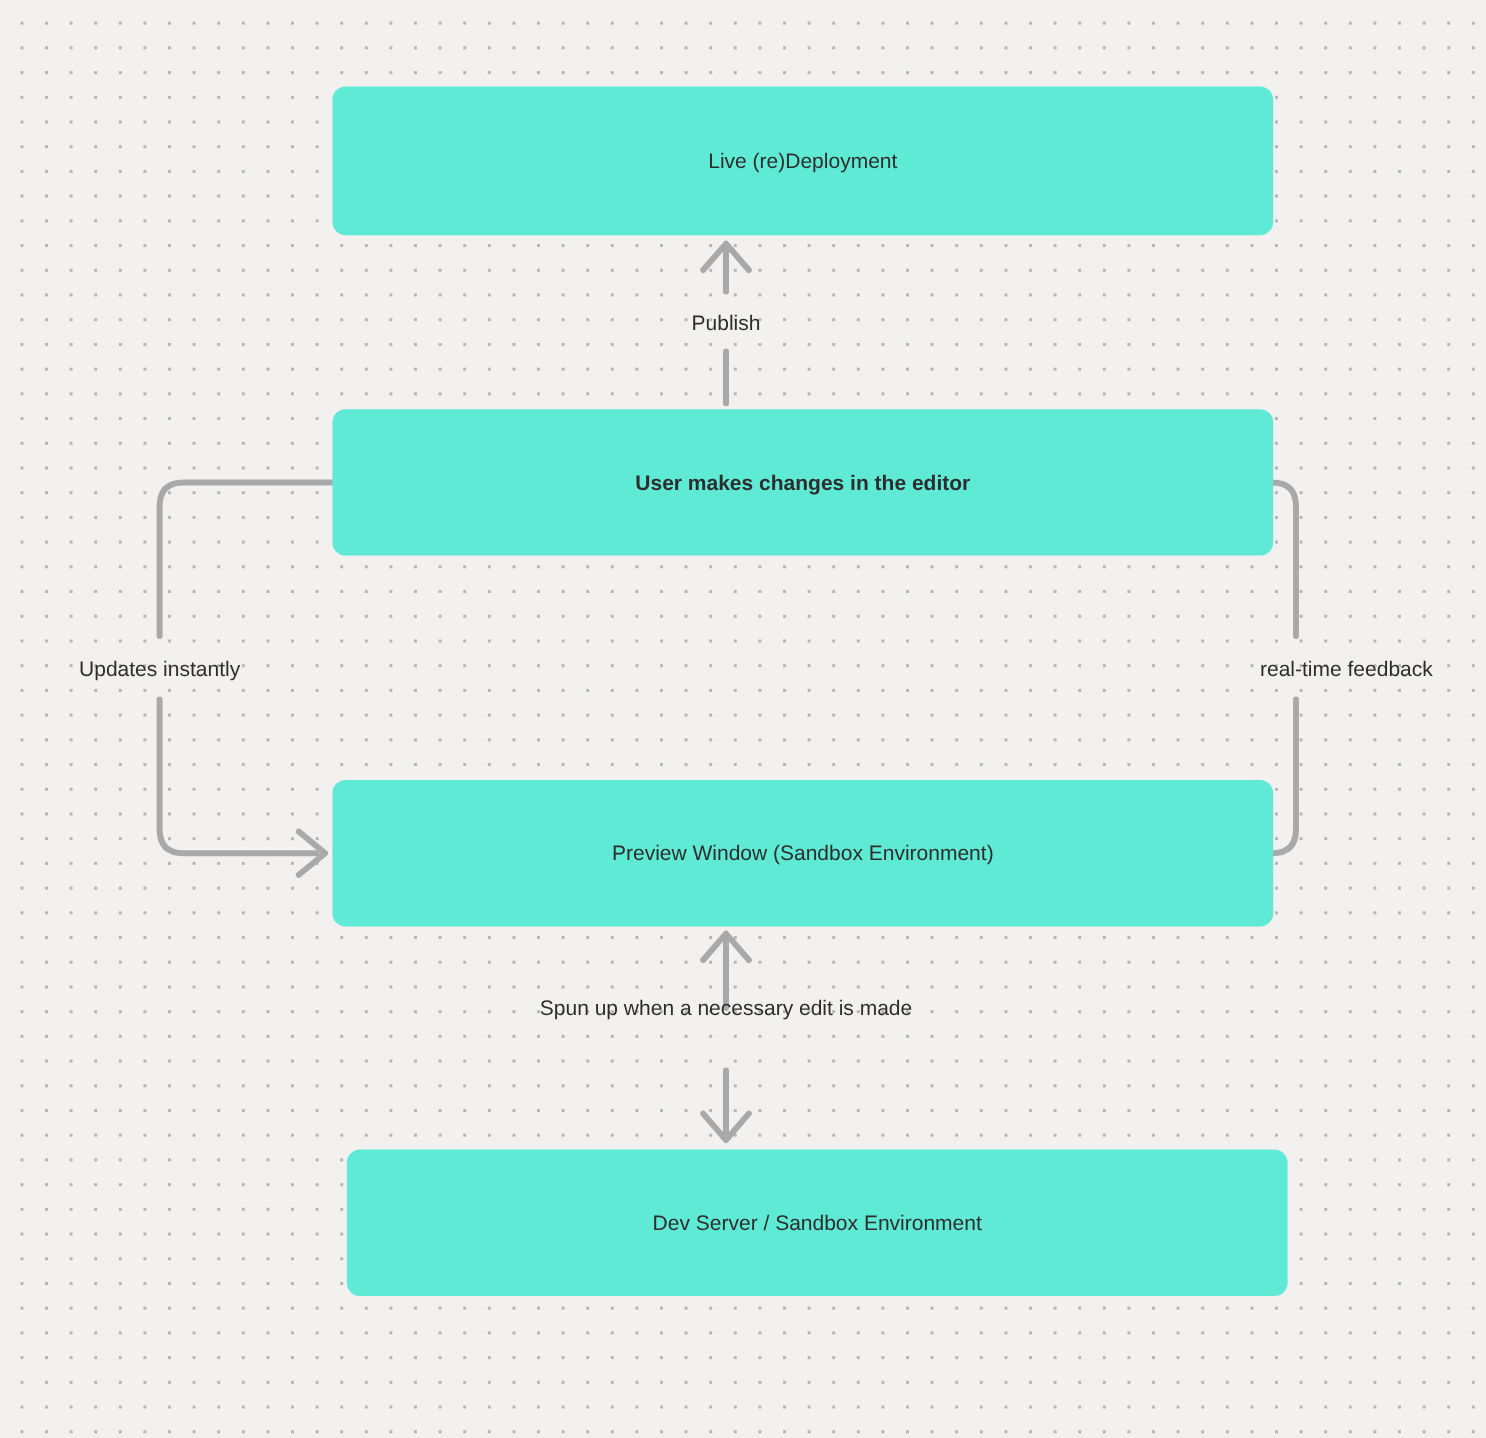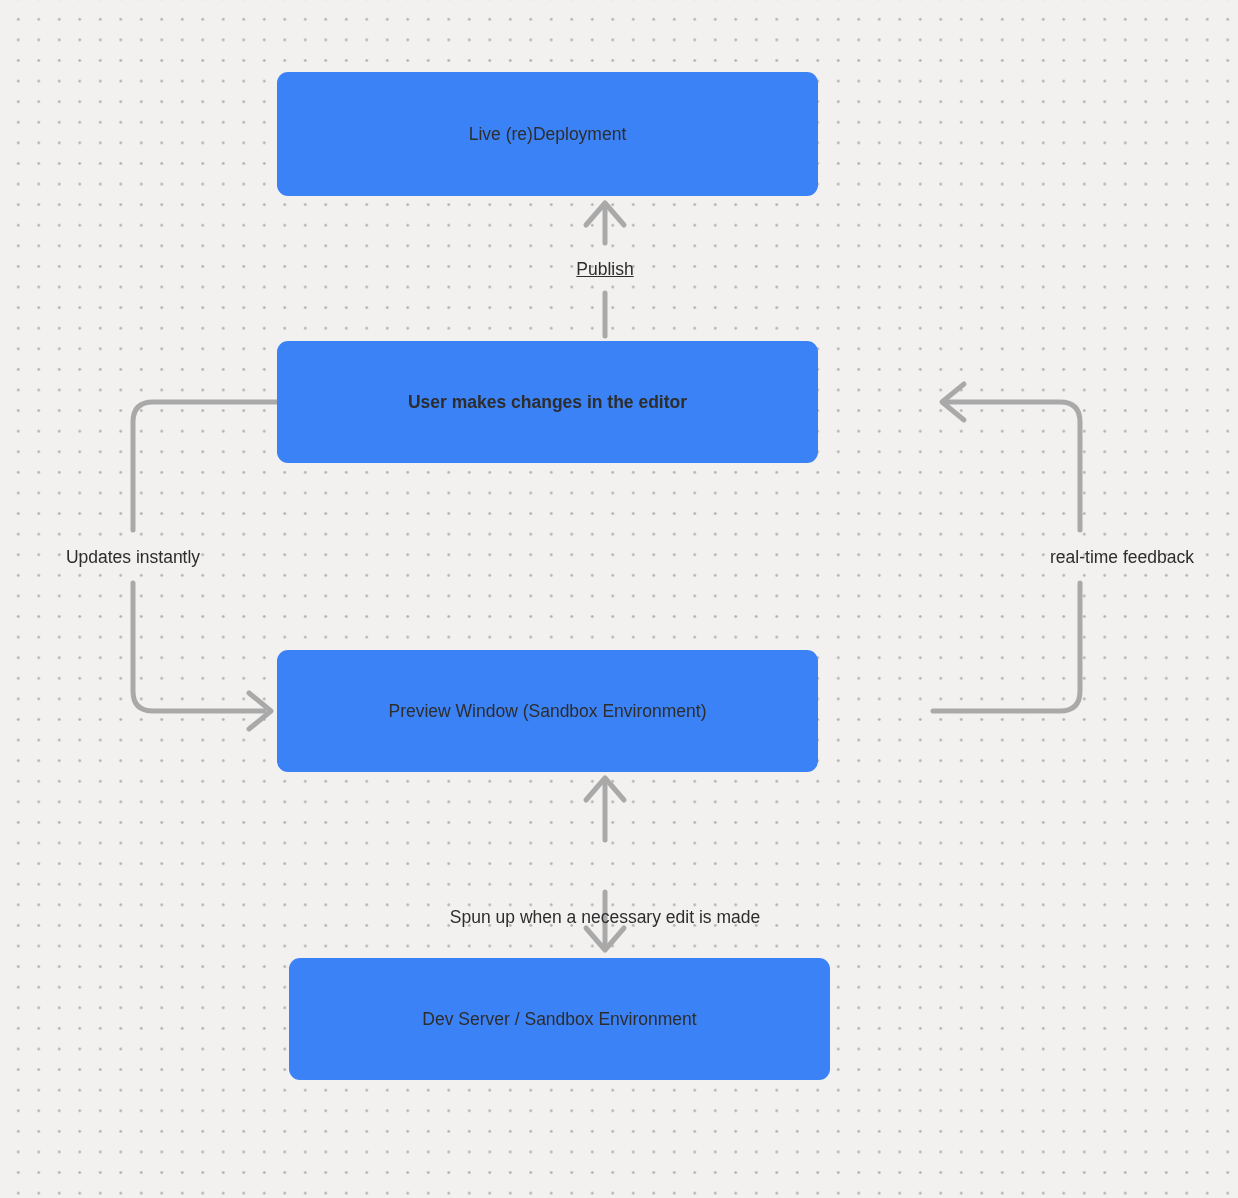--- a/index.html
+++ b/index.html
@@ -34,46 +34,46 @@
   .edges-layer polyline {
     fill: none;
     stroke: #a9a9a9;
     stroke-width: 5;
     stroke-linecap: round;
     stroke-linejoin: round;
   }
   .node {
     position: absolute;
     left: 277px;
-    width: 541px;
-    background: #3b82f6;
+    width: 784px;
+    background: #5eead4;
     border-radius: 11px;
     display: flex;
     align-items: center;
     justify-content: center;
     font-size: 17.5px;
     line-height: 1.3;
     color: #2d2d2d;
   }
   .node-live    { top: 72px;  height: 124px; }
   .node-user    { top: 341px; height: 122px; font-weight: bold; }
   .node-preview { top: 650px; height: 122px; }
   .node-dev     { top: 958px; height: 122px; margin-left: 12px; }
   .edge-label {
     position: absolute;
     font-size: 17.5px;
     line-height: 22px;
     text-align: center;
     color: #2d2d2d;
     white-space: nowrap;
   }
-  .label-publish  { left: 505px; width: 200px; top: 258px; text-decoration: underline; }
+  .label-publish  { left: 505px; width: 200px; top: 258px; }
   .label-updates  { left: 33px;  width: 200px; top: 546px; }
   .label-realtime { left: 1022px; width: 200px; top: 546px; }
-  .label-spunup   { left: 405px; width: 400px; top: 906px; }
+  .label-spunup   { left: 405px; width: 400px; top: 829px; }
 </style>
 </head>
 <body>
 
 <div class="canvas">
 
   <svg class="edges-layer" viewBox="0 0 1238 1198" xmlns="http://www.w3.org/2000/svg">
 
     <g>
       <polyline points="586,225 605,203 624,225"></polyline>

